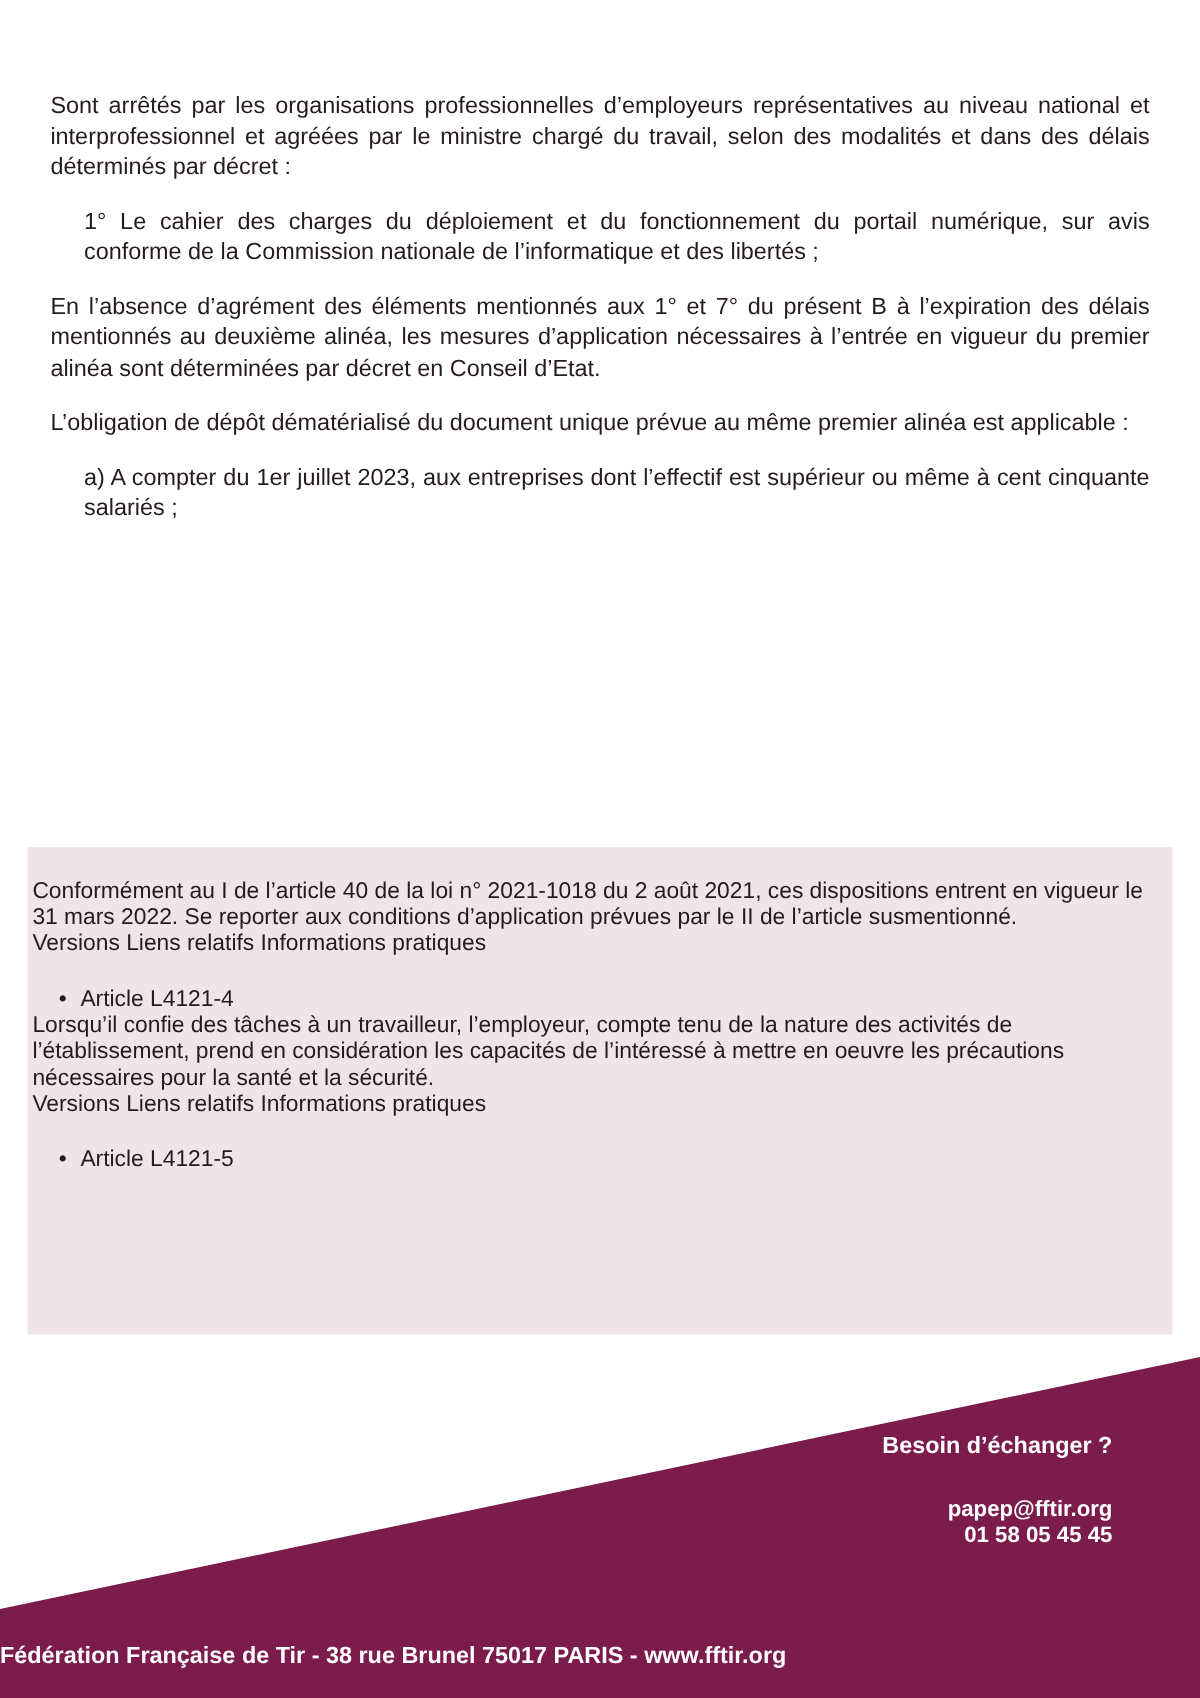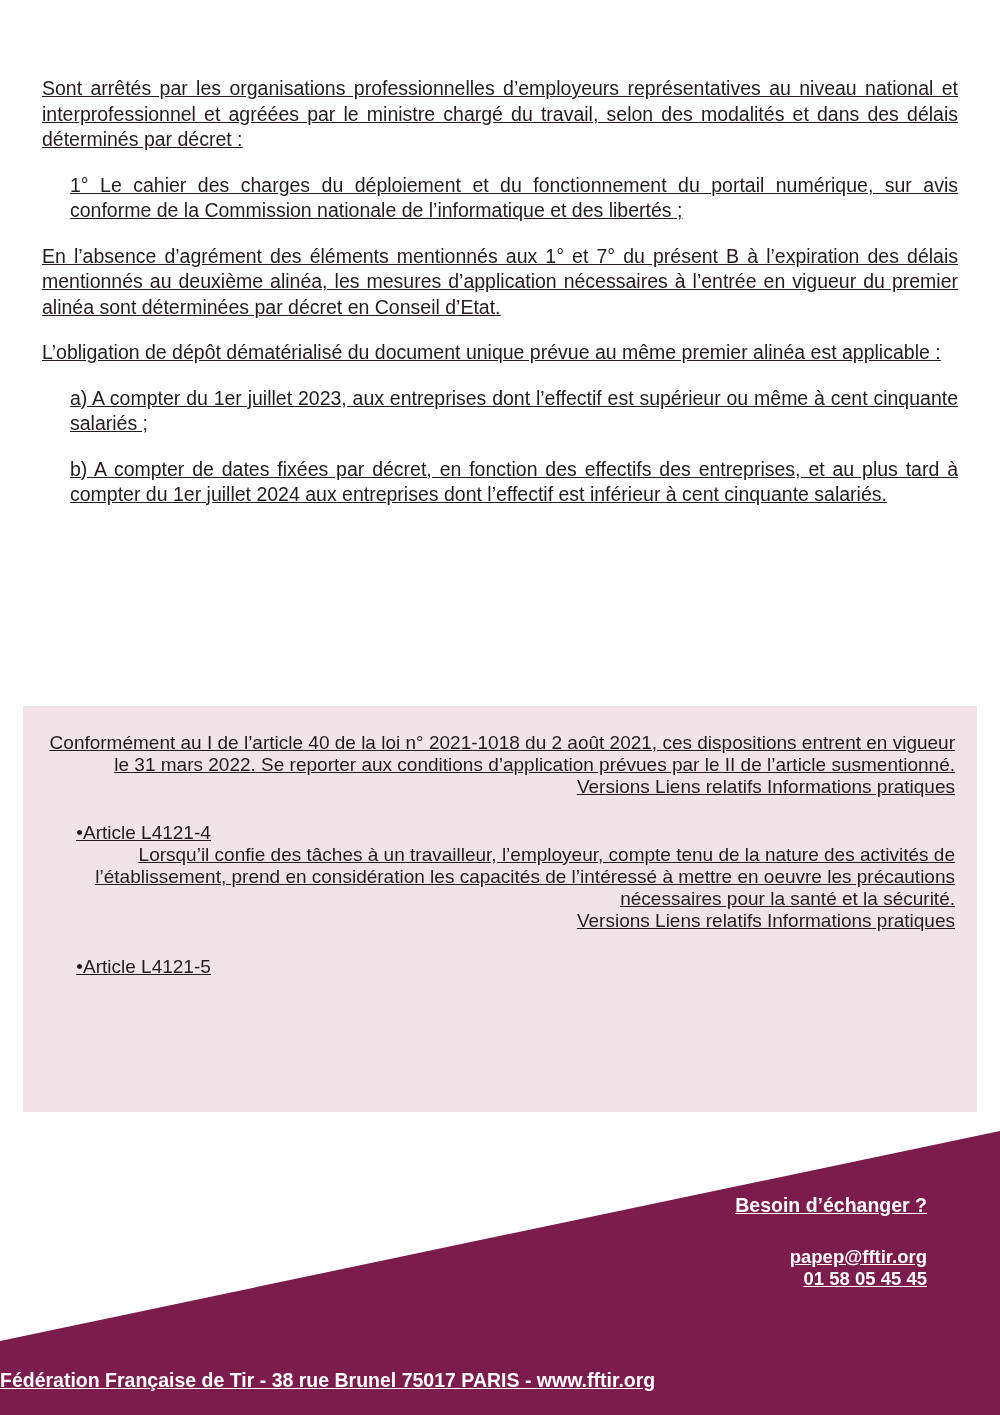--- a/index.html
+++ b/index.html
@@ -1,15 +1,15 @@
 <!DOCTYPE html>
 <html lang="fr"><head>
 <meta charset="utf-8">
 <style>
-  * { margin: 0; padding: 0; box-sizing: border-box; text-decoration: underline; }
+  * { margin: 0; padding: 0; box-sizing: border-box; }
   html, body { background: #ffffff; }
   .page {
     position: relative;
     width: 1000px;
     height: 1415px;
     background: #ffffff;
     overflow: hidden;
     font-family: "Liberation Sans", sans-serif;
     color: #241b1f;
   }
@@ -28,24 +28,24 @@
   .para:last-child { margin-bottom: 0; }
 
   
   .info-box {
     position: absolute;
     left: 23px;
     top: 706px;
     width: 954px;
     height: 406px;
     background: #f0e4e8;
-    padding: 26px 22px 0 20px;
+    padding: 26px 22px 0 4px;
     font-size: 19px;
     line-height: 22px;
-    text-align: right;
+    text-align: left;
   }
   .info-box .gap { height: 24px; }
   .bullet-row { display: flex; }
   .bullet-glyph {
     width: 40px;
     padding-left: 22px;
     flex: 0 0 40px;
   }
 
   
@@ -91,21 +91,20 @@
 <body>
 
 <div class="page">
 
   <main class="body-text">
     <p class="para">Sont arrêtés par les organisations professionnelles d’employeurs représentatives au niveau national et interprofessionnel et agréées par le ministre chargé du travail, selon des modalités et dans des délais déterminés par décret :</p>
     <p class="para indent">1° Le cahier des charges du déploiement et du fonctionnement du portail numérique, sur avis conforme de la Commission nationale de l’informatique et des libertés ;</p>
     <p class="para">En l’absence d’agrément des éléments mentionnés aux 1° et 7° du présent B à l’expiration des délais mentionnés au deuxième alinéa, les mesures d’application nécessaires à l’entrée en vigueur du premier alinéa sont déterminées par décret en Conseil d’Etat.</p>
     <p class="para">L’obligation de dépôt dématérialisé du document unique prévue au même premier alinéa est applicable :</p>
     <p class="para indent">a) A compter du 1er juillet 2023, aux entreprises dont l’effectif est supérieur ou même à cent cinquante salariés ;</p>
-    <p class="para indent">b) A compter de dates fixées par décret, en fonction des effectifs des entreprises, et au plus tard à compter du 1er juillet 2024 aux entreprises dont l’effectif est inférieur à cent cinquante salariés.</p>
   </main>
 
   <section class="info-box">
     <div>Conformément au I de l’article 40 de la loi n° 2021-1018 du 2 août 2021, ces dispositions entrent en vigueur le 31 mars 2022. Se reporter aux conditions d’application prévues par le II de l’article susmentionné.</div>
     <div>Versions Liens relatifs Informations pratiques</div>
 
     <div class="gap"></div>
 
     <div class="bullet-row">
       <span class="bullet-glyph">•</span>

